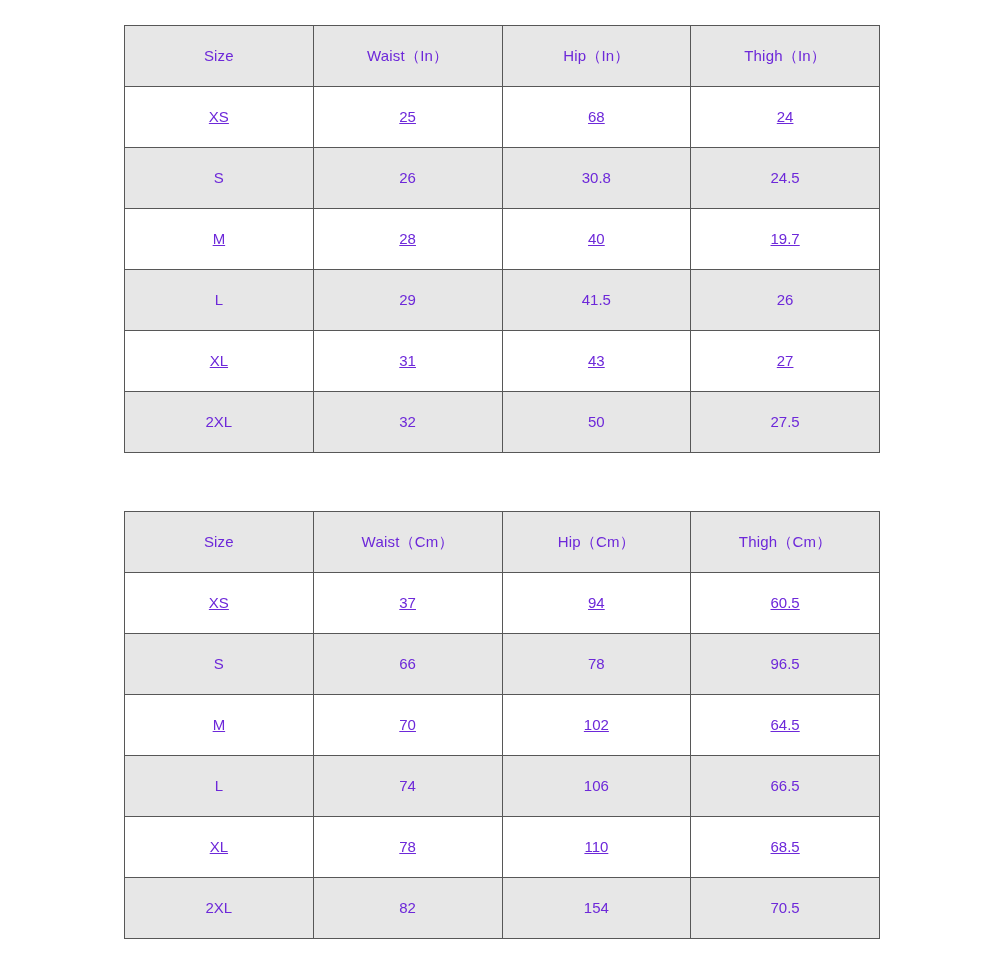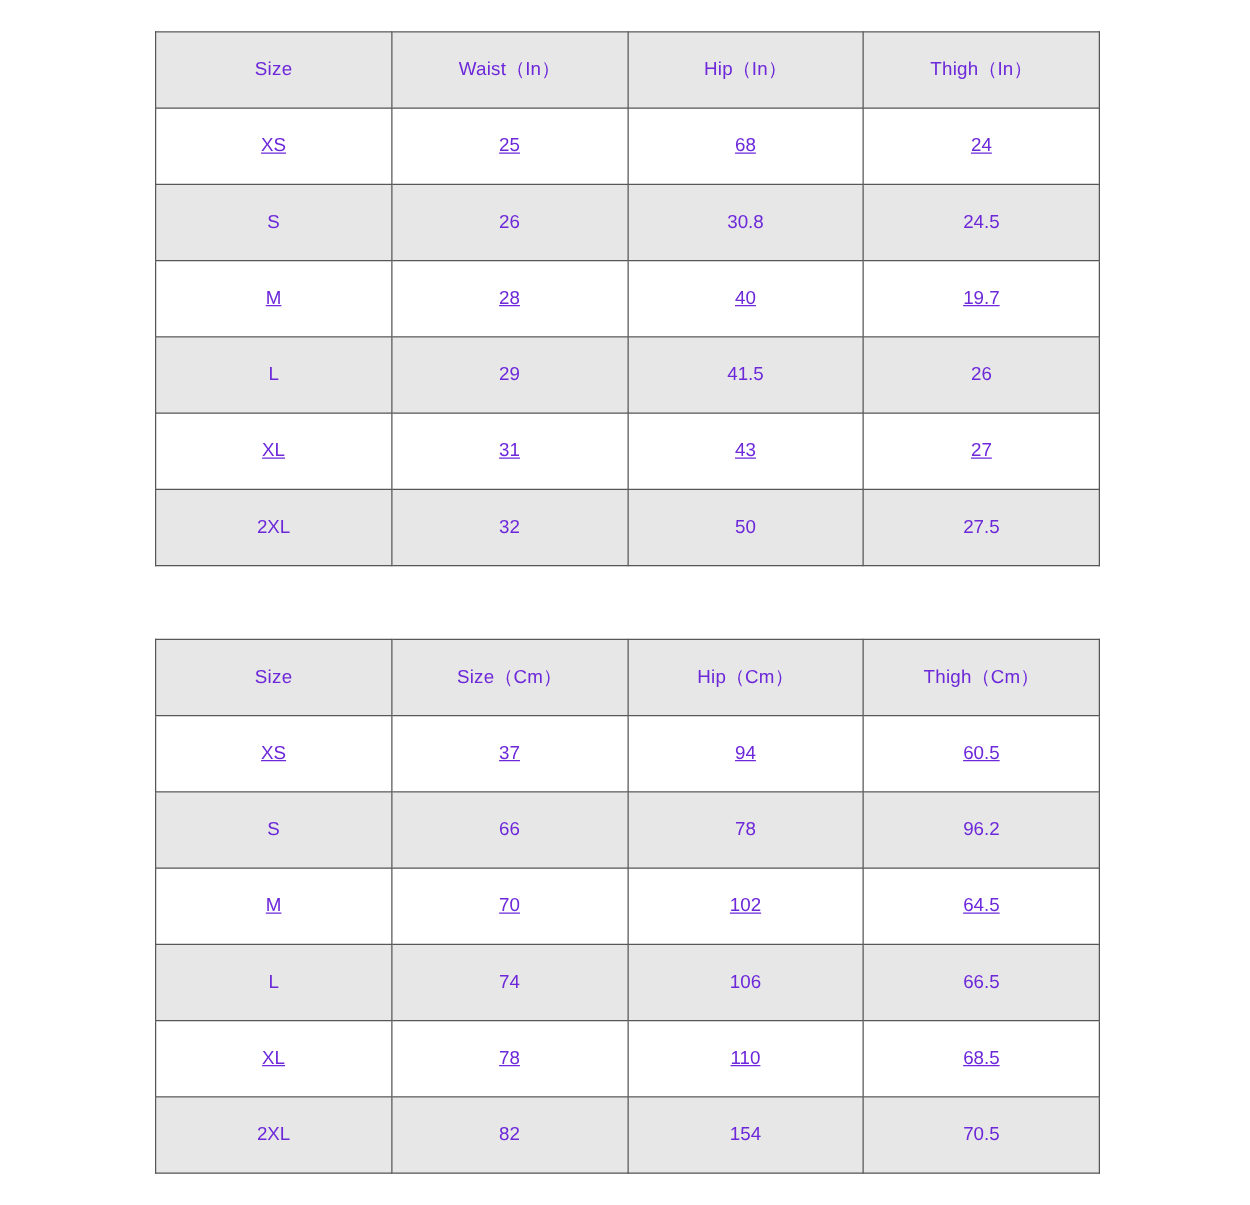--- a/index.html
+++ b/index.html
@@ -128,37 +128,37 @@
   <table class="size-table table-cm">
     <colgroup>
         <col>
         <col>
         <col>
         <col>
       </colgroup>
     <thead>
       <tr>
         <th>Size</th>
-        <th>Size（Cm）</th>
+        <th>Waist（Cm）</th>
         <th>Hip（Cm）</th>
         <th>Thigh（Cm）</th>
       </tr>
     </thead>
     <tbody>
       <tr class="row-light">
         <td>XS</td>
         <td>37</td>
         <td>94</td>
         <td>60.5</td>
       </tr>
       <tr class="row-shaded">
         <td>S</td>
         <td>66</td>
         <td>78</td>
-        <td>96.2</td>
+        <td>96.5</td>
       </tr>
       <tr class="row-light">
         <td>M</td>
         <td>70</td>
         <td>102</td>
         <td>64.5</td>
       </tr>
       <tr class="row-shaded">
         <td>L</td>
         <td>74</td>

